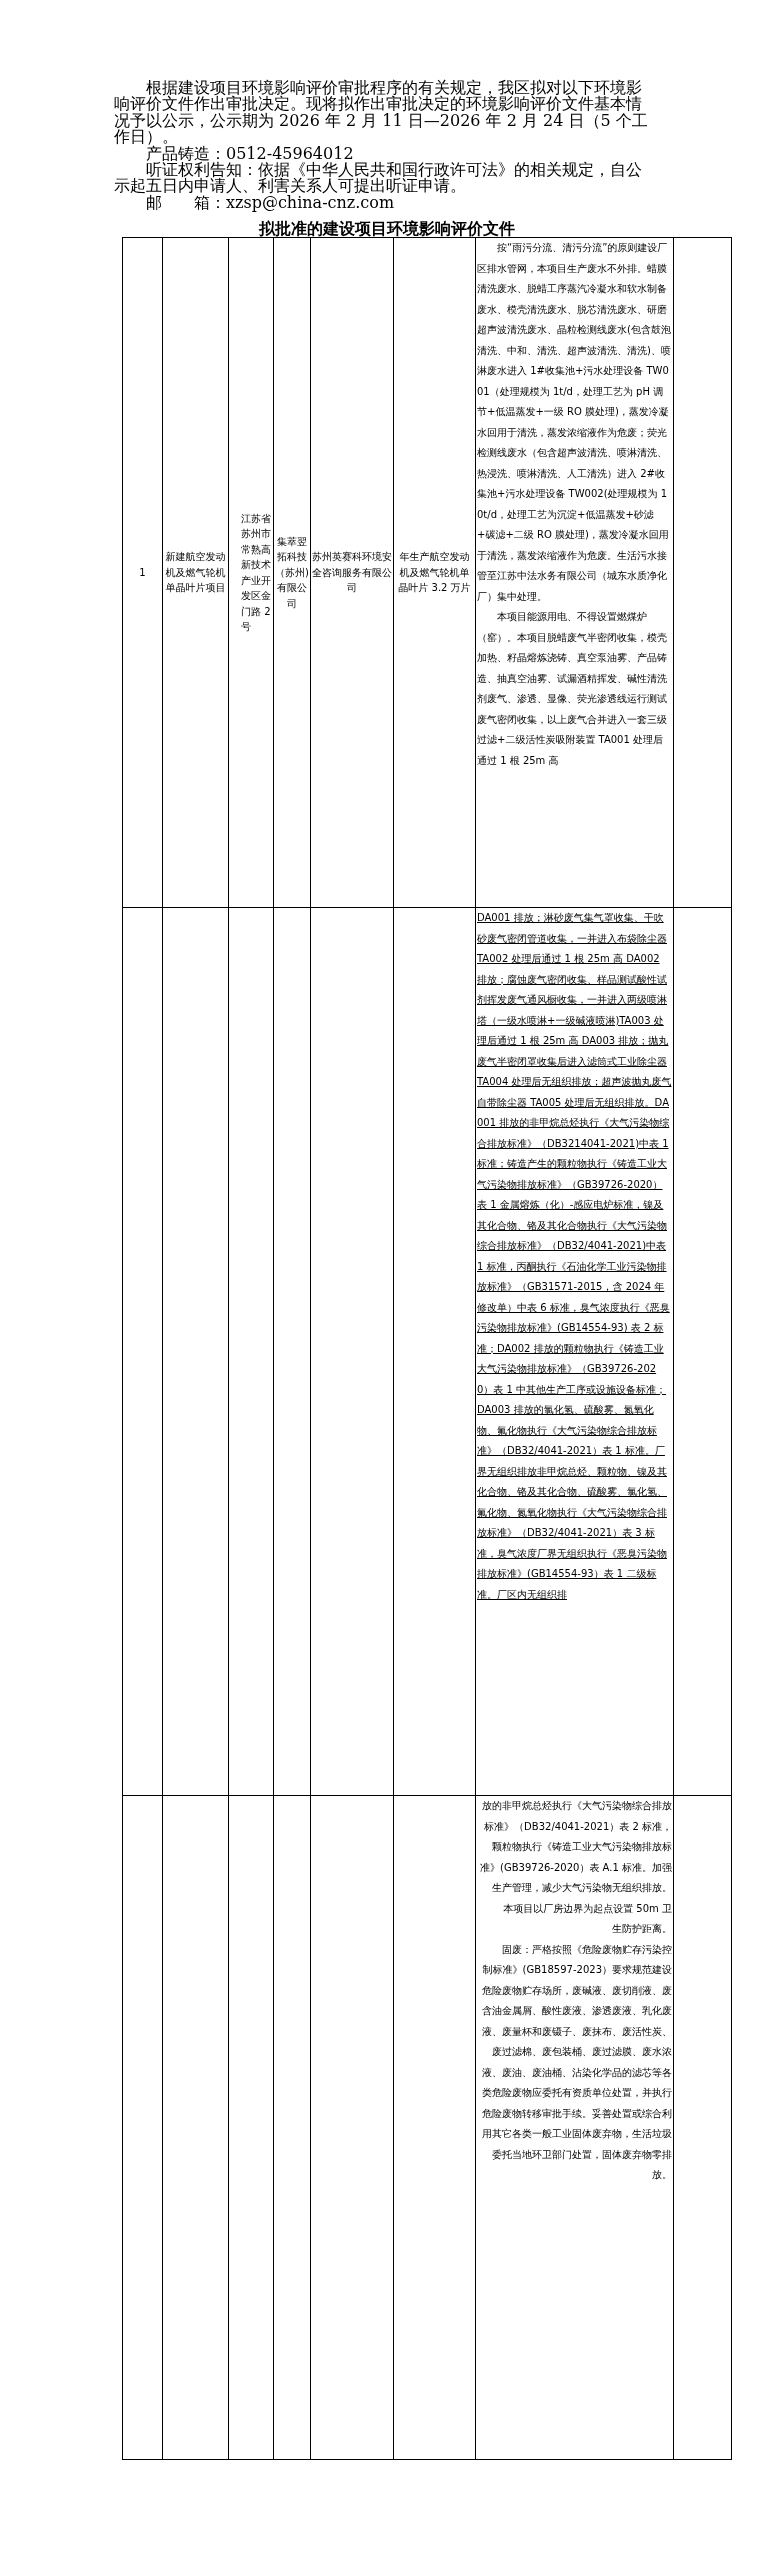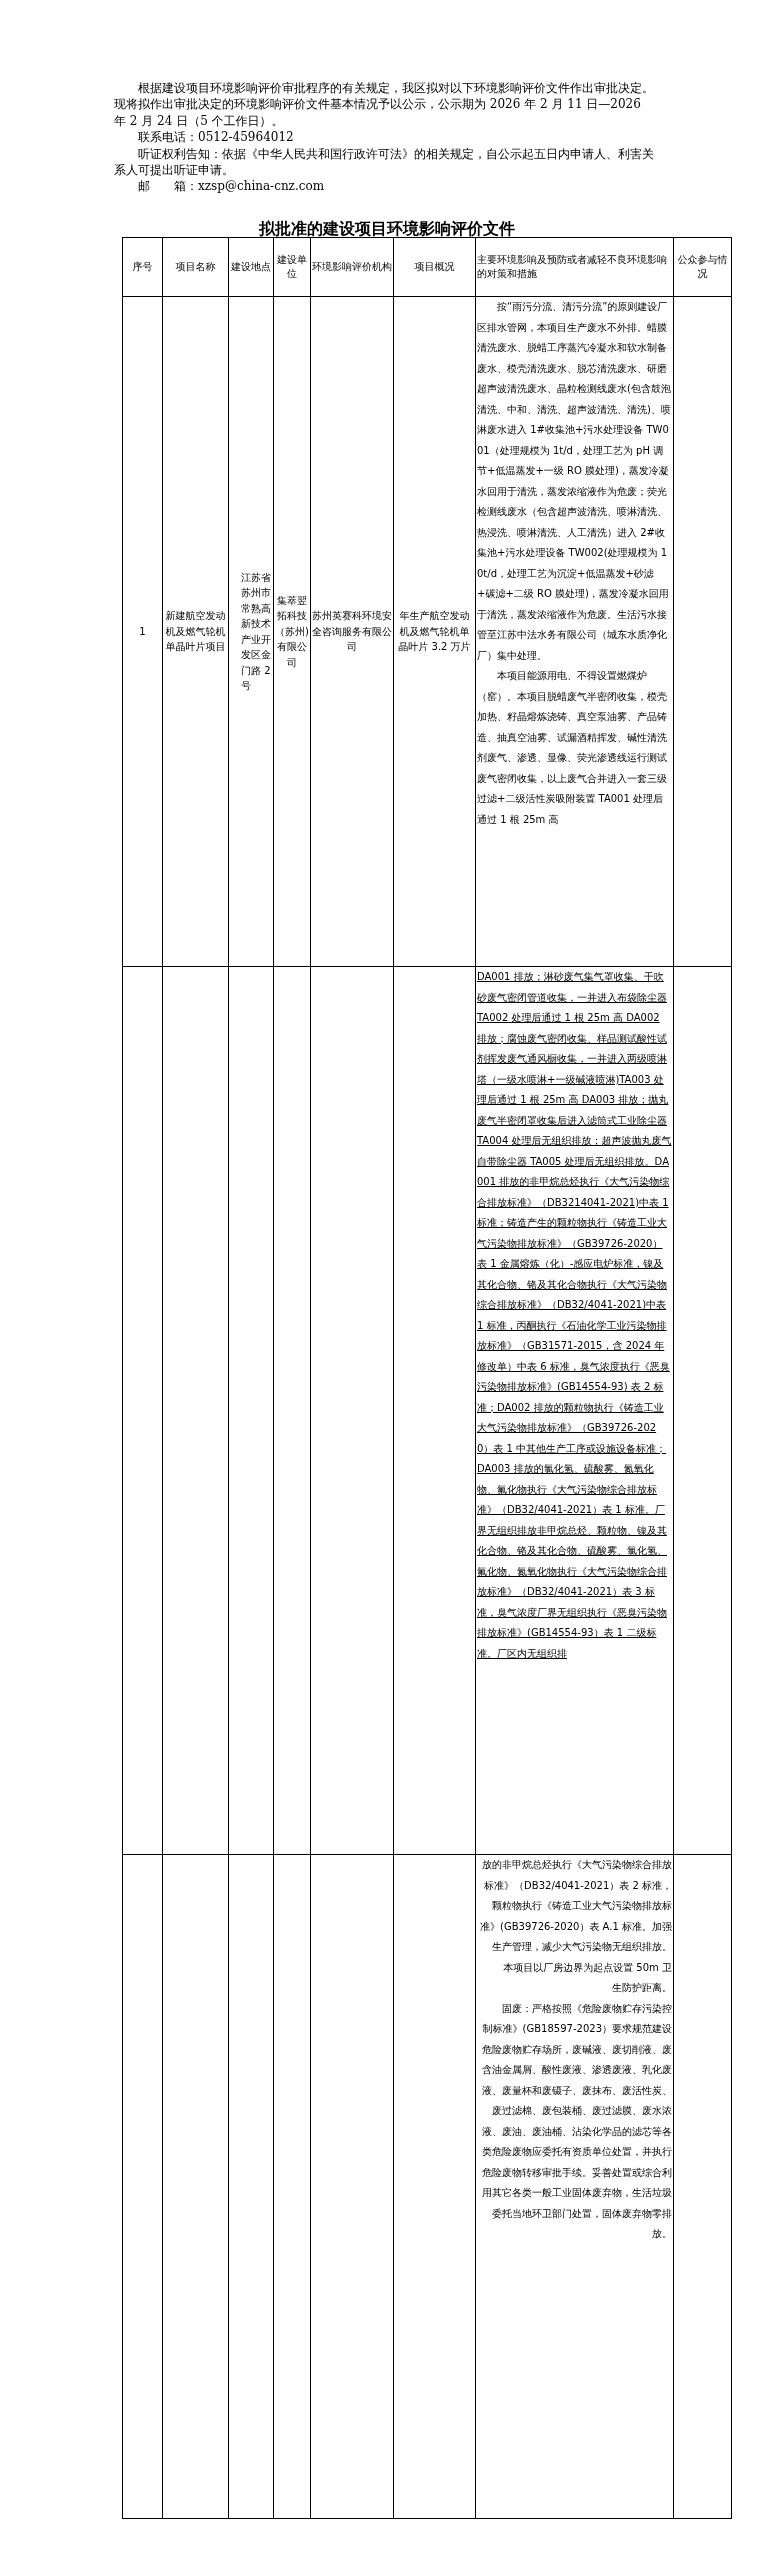--- a/index.html
+++ b/index.html
@@ -1,65 +1,55 @@
 <!DOCTYPE html>
 <html><head>
 <meta charset="utf-8">
 <style>
   html, body { margin: 0; padding: 0; background: #ffffff; }
   body { width: 767px; height: 2576px; position: relative; overflow: hidden; color: #000; }
-  .intro { position: absolute; left: 114px; width: 541px; font-family: "DejaVu Serif", serif; font-size: 12px; line-height: 16.4px; }
+  .intro { position: absolute; left: 114px; width: 541px; font-family: "DejaVu Serif", serif; font-size: 16px; line-height: 16.4px; }
   .intro p { margin: 0; }
   .indent { text-indent: 2em; }
   .title { position: absolute; left: 97px; width: 580px; top: 219px; text-align: center; font-family: "DejaVu Serif", serif; font-weight: bold; font-size: 16px; }
   .tbl { position: absolute; left: 122px; top: 237px; width: 609px; border-collapse: collapse; table-layout: fixed; font-family: "DejaVu Sans", sans-serif; font-size: 10px; }
   .tbl td, .tbl th { border: 1px solid #000; padding: 0 1px; vertical-align: middle; font-weight: normal; }
   .tbl th { height: 58px; text-align: center; line-height: 14.5px; }
   .tbl td.c { text-align: center; line-height: 15.5px; }
   .tbl td.m { vertical-align: top; text-align: left; line-height: 20.5px; padding: 0 1px; word-break: break-all; }
   .tbl tr.r1 td { height: 669px; }
   .tbl tr.r2 td { height: 887px; border-top: 1.9px solid #000; text-decoration: underline; }
   .tbl tr.r3 td { height: 663px; border-top: 1.9px solid #000; text-align: right; }
   .tbl { border: 1.4px solid #000; }
   .p-indent { text-indent: 2em; }
 </style>
 </head>
 <body>
 
 <div class="intro" style="top:80px;">
   <p class="indent">根据建设项目环境影响评价审批程序的有关规定，我区拟对以下环境影响评价文件作出审批决定。现将拟作出审批决定的环境影响评价文件基本情况予以公示，公示期为 2026 年 2 月 11 日—2026 年 2 月 24 日（5 个工作日）。</p>
-  <p class="indent"><span>联系电话：</span><span>0512-45964012</span></p>
+  <p class="indent"><span>产品铸造：</span><span>0512-45964012</span></p>
   <p class="indent">听证权利告知：依据《中华人民共和国行政许可法》的相关规定，自公示起五日内申请人、利害关系人可提出听证申请。</p>
   <p class="indent"><span>邮　　箱：</span><span>xzsp@china-cnz.com</span></p>
 </div>
 
 <div class="title">拟批准的建设项目环境影响评价文件</div>
 
 <table class="tbl">
   <colgroup>
     <col style="width:40px">
       <col style="width:66px">
       <col style="width:45px">
       <col style="width:37px">
       <col style="width:83px">
       <col style="width:82px">
       <col style="width:198px">
       <col style="width:58px">
   </colgroup>
   <tbody>
-      <tr>
-    <th>序号</th>
-    <th>项目名称</th>
-    <th>建设地点</th>
-    <th>建设单位</th>
-    <th>环境影响评价机构</th>
-    <th>项目概况</th>
-    <th style="text-align:left;">主要环境影响及预防或者减轻不良环境影响的对策和措施</th>
-    <th>公众参与情况</th>
-  </tr>
   <tr class="r1">
     <td class="c">1</td>
     <td class="c">新建航空发动机及燃气轮机单晶叶片项目</td>
     <td class="c" style="text-align:left;padding-left:12px;">江苏省苏州市常熟高新技术产业开发区金门路 2 号</td>
     <td class="c">集萃翌拓科技（苏州)有限公司</td>
     <td class="c">苏州英赛科环境安全咨询服务有限公司</td>
     <td class="c">年生产航空发动机及燃气轮机单晶叶片 3.2 万片</td>
     <td class="m">
       <div class="p-indent">按“雨污分流、清污分流”的原则建设厂区排水管网，本项目生产废水不外排。蜡膜清洗废水、脱蜡工序蒸汽冷凝水和软水制备废水、模壳清洗废水、脱芯清洗废水、研磨超声波清洗废水、晶粒检测线废水(包含鼓泡清洗、中和、清洗、超声波清洗、清洗)、喷淋废水进入 1#收集池+污水处理设备 TW001（处理规模为 1t/d，处理工艺为 pH 调节+低温蒸发+一级 RO 膜处理)，蒸发冷凝水回用于清洗，蒸发浓缩液作为危废；荧光检测线废水（包含超声波清洗、喷淋清洗、热浸洗、喷淋清洗、人工清洗）进入 2#收集池+污水处理设备 TW002(处理规模为 10t/d，处理工艺为沉淀+低温蒸发+砂滤+碳滤+二级 RO 膜处理)，蒸发冷凝水回用于清洗，蒸发浓缩液作为危废。生活污水接管至江苏中法水务有限公司（城东水质净化厂）集中处理。</div>
       <div class="p-indent">本项目能源用电、不得设置燃煤炉（窑）。本项目脱蜡废气半密闭收集，模壳加热、籽晶熔炼浇铸、真空泵油雾、产品铸造、抽真空油雾、试漏酒精挥发、碱性清洗剂废气、渗透、显像、荧光渗透线运行测试废气密闭收集，以上废气合并进入一套三级过滤+二级活性炭吸附装置 TA001 处理后通过 1 根 25m 高</div>

